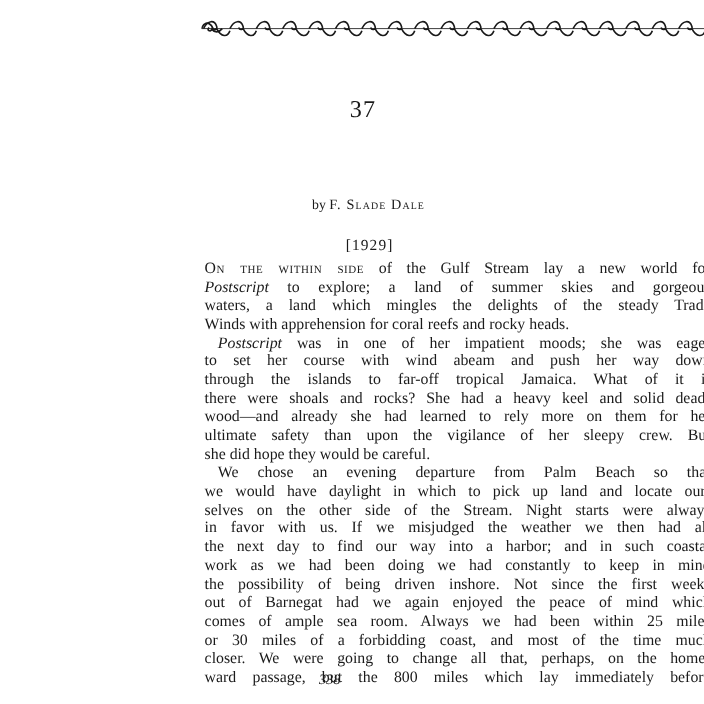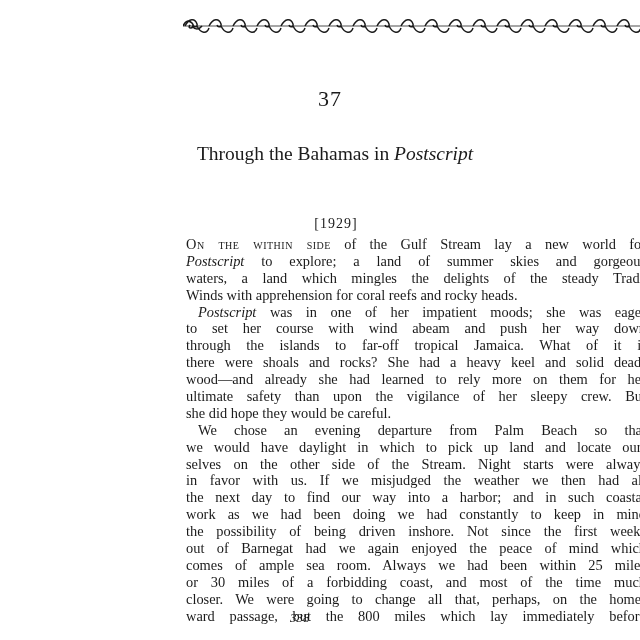--- a/index.html
+++ b/index.html
@@ -81,24 +81,24 @@
         <path d="M362,10 C366,2 372,2 374,8 C375,11 371,12 370,9 M374,10 C378,18 384,18 386,12"></path>
         <path d="M386,10 C390,2 396,2 398,8 C399,11 395,12 394,9 M398,10 C402,18 408,18 410,12"></path>
         <path d="M410,10 C414,2 420,2 422,8 C423,11 419,12 418,9 M422,10 C426,18 432,18 434,12"></path>
         <path d="M434,10 C438,2 444,2 446,8 C447,11 443,12 442,9 M446,10 C450,18 456,18 458,12"></path>
       </g>
     </svg>
   </div>
 
   <div class="chapter-number">37</div>
 
-  <div class="chapter-title">
-    <span>Through the Bahamas in </span><em>Postscript</em>
+
+  <div class="byline">
+    <span>by </span><span class="sc">F. Slade Dale</span>
   </div>
-
 
   <div class="year">[1929]</div>
 
   <div class="body-text">
 
     <div>
       <span class="para-line"><span class="sc-lead">On the within side</span><span> of the Gulf Stream lay a new world for</span></span>
       <span class="para-line"><em>Postscript</em><span> to explore; a land of summer skies and gorgeous</span></span>
       <span class="para-line">waters, a land which mingles the delights of the steady Trade</span>
       <span class="para-line last">Winds with apprehension for coral reefs and rocky heads.</span>

